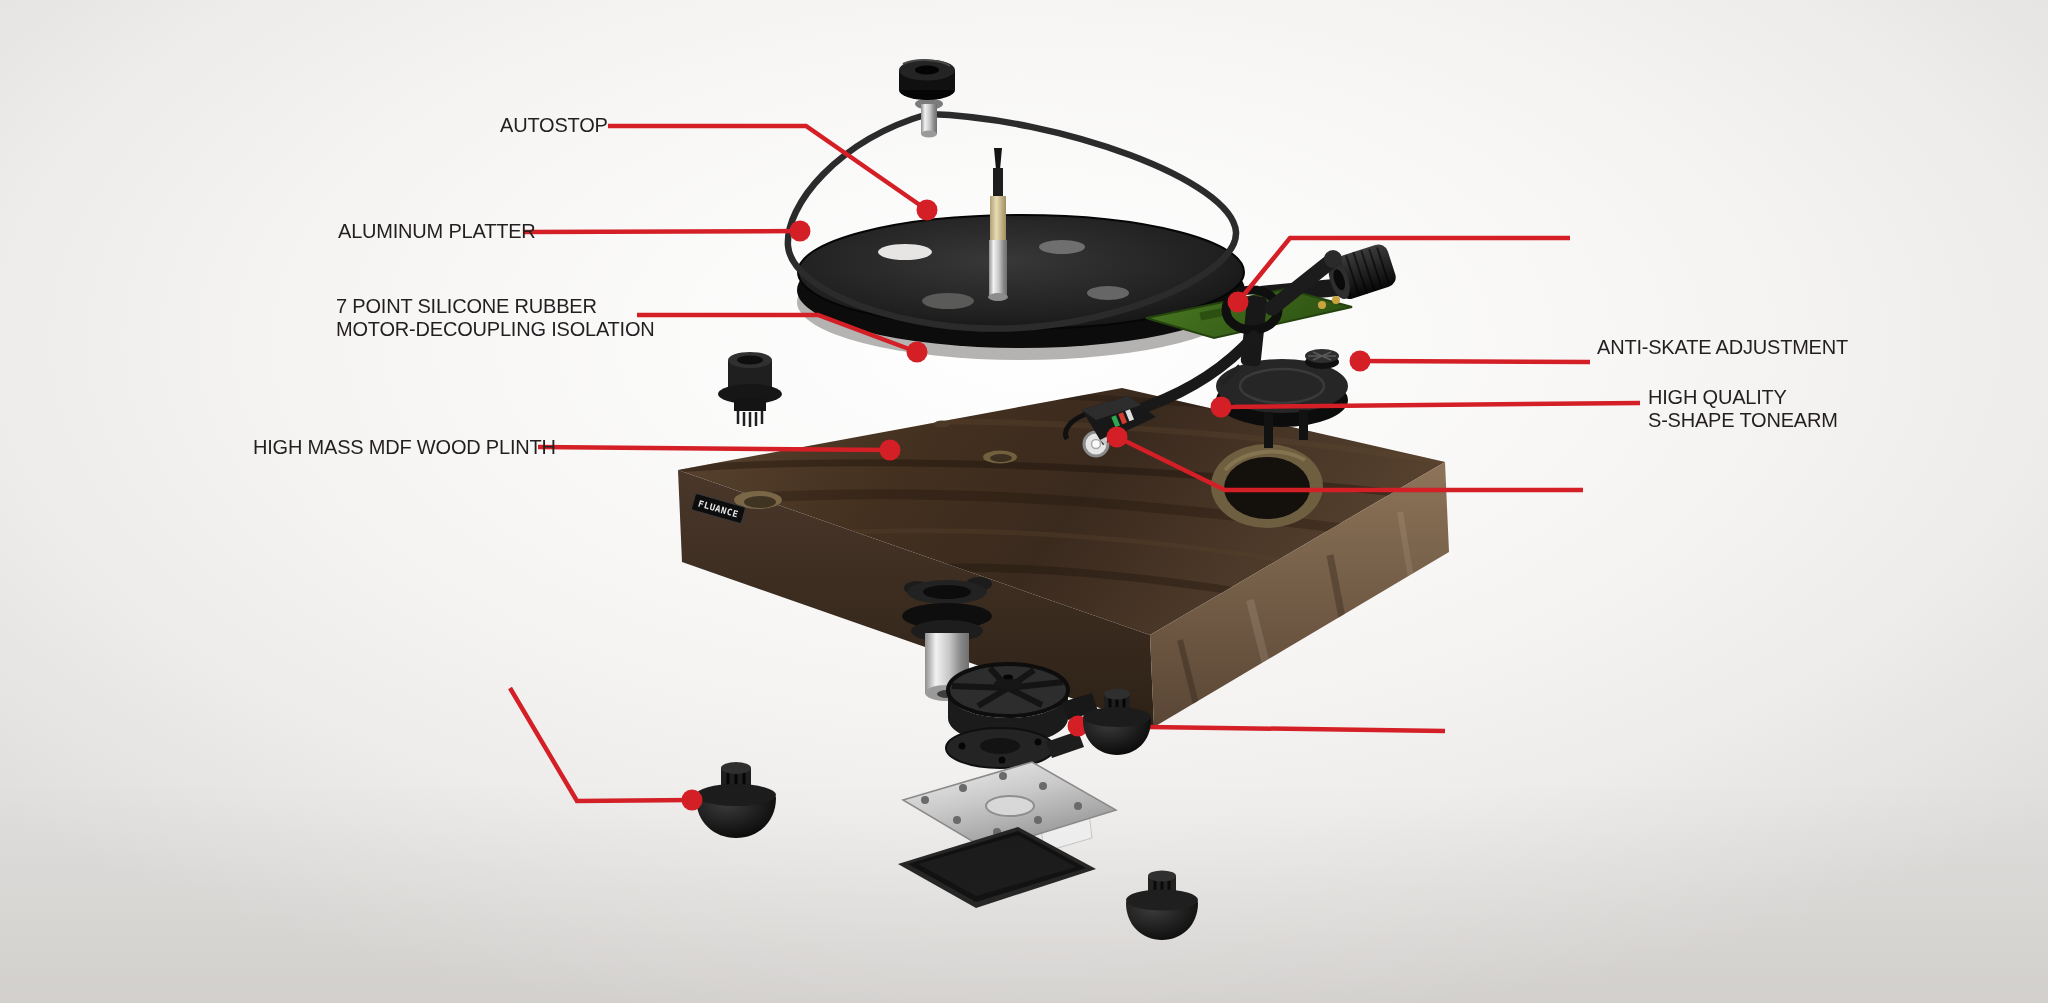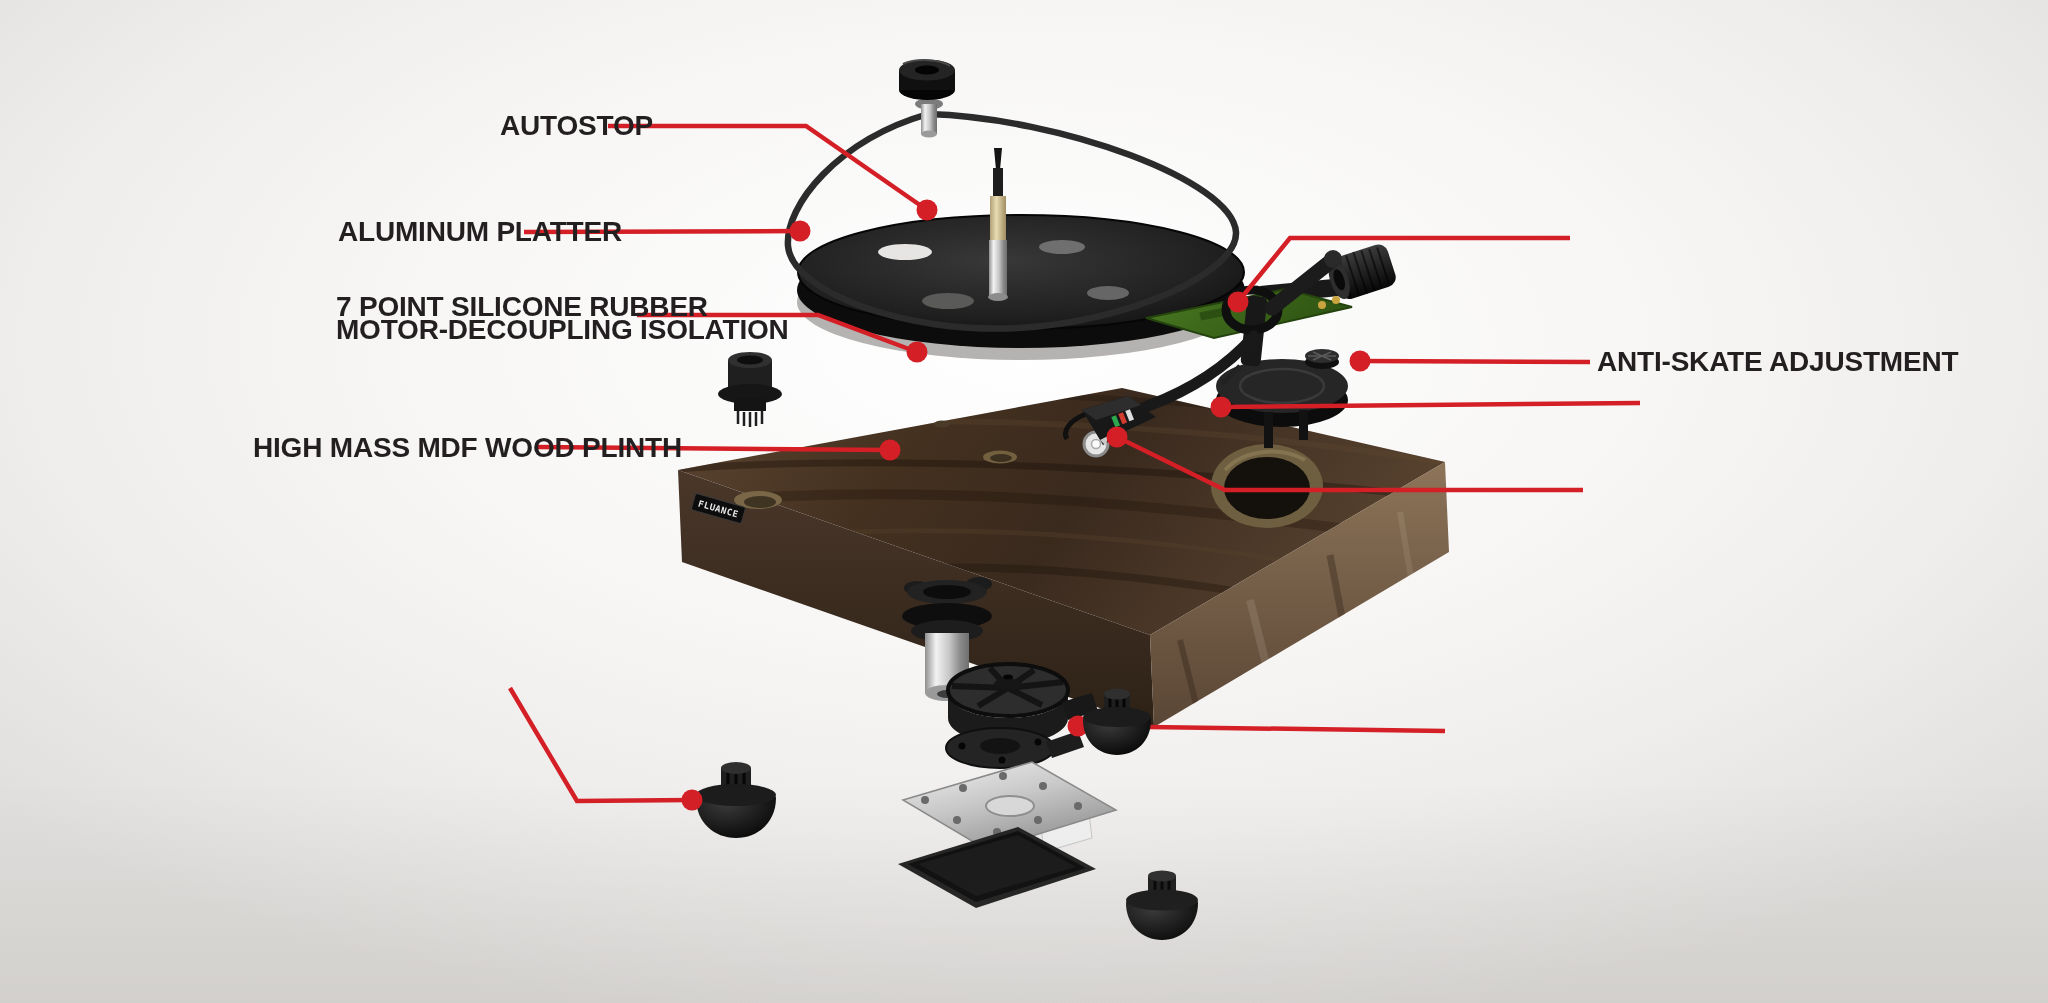--- a/index.html
+++ b/index.html
@@ -11,22 +11,22 @@
   }
   #stage::after{
     content:"";position:absolute;left:0;right:0;bottom:0;height:220px;
     background:linear-gradient(180deg, rgba(0,0,0,0) 0%, rgba(90,85,80,0.10) 100%);
     pointer-events:none;
   }
   svg.art{position:absolute;left:0;top:0;}
   .label{
     position:absolute;
     color:#231F20;
-    font-size:28px;
-    font-weight:700;
+    font-size:20px;
+    font-weight:400;
     line-height:23px;
     letter-spacing:-0.2px;
     white-space:nowrap;
   }
   .label .ln{display:block;}
   .badge-text{
     font-family:"DejaVu Sans Mono","Liberation Mono",monospace;
     font-weight:700;
   }
 </style>
@@ -379,20 +379,24 @@
   <span class="ln">7 POINT SILICONE RUBBER</span>
   <span class="ln">MOTOR-DECOUPLING ISOLATION</span>
 </div>
 
 <div class="label" style="left:253px;top:436px;">
   <span class="ln">HIGH MASS MDF WOOD PLINTH</span>
 </div>
 
 
 
-<div class="label" style="left:1597px;top:350px;">
+<div class="label" style="left:1597px;top:336px;">
   <span class="ln">ANTI-SKATE ADJUSTMENT</span>
 </div>
 
+<div class="label" style="left:1648px;top:386px;">
+  <span class="ln">HIGH QUALITY</span>
+  <span class="ln">S-SHAPE TONEARM</span>
+</div>
 
 
 
 </div>
 
 </body></html>

